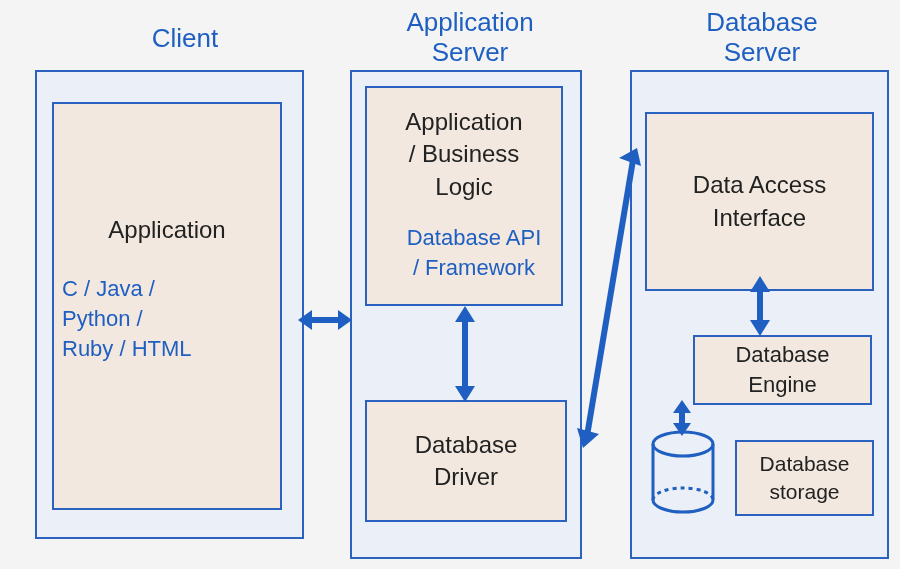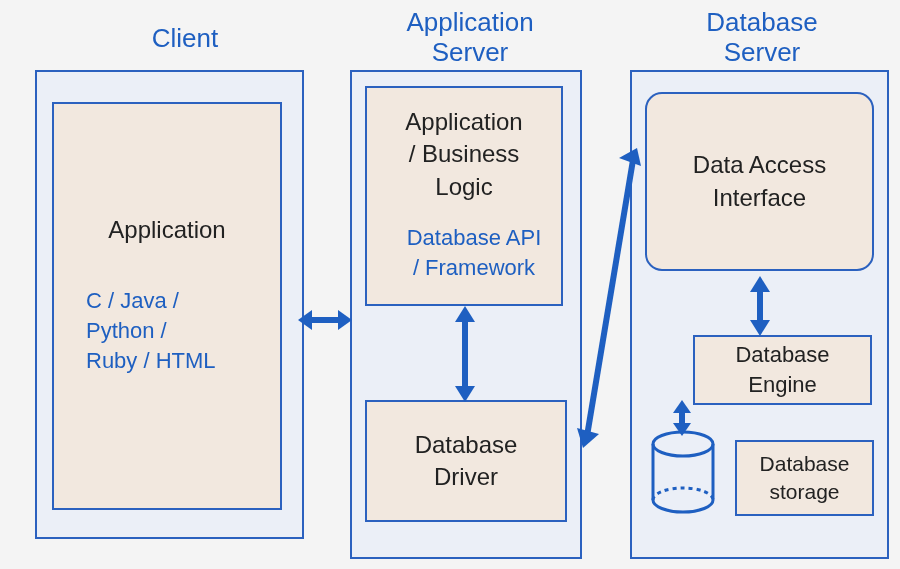--- a/index.html
+++ b/index.html
@@ -8,33 +8,33 @@
   .col-title{position:absolute;color:#1e5fc1;font-size:26px;text-align:center;line-height:1.15;}
   .outer{position:absolute;border:2px solid #2b61bf;background:#ebeff7;}
   .inner{position:absolute;border:2px solid #2b61bf;background:#f2e8df;text-align:center;}
   .lbl-dark{color:#222;font-size:24px;line-height:1.35;}
   .lbl-blue{color:#1e5fc1;font-size:22px;line-height:1.35;padding-left:20px;}
 
   
   #clientTitle{left:110px;top:24px;width:150px;}
   #clientOuter{left:35px;top:70px;width:265px;height:465px;}
   #clientInner{left:52px;top:102px;width:230px;height:408px;padding-top:110px;box-sizing:border-box;}
-  #clientInner .lbl-blue{text-align:left;padding-left:32px;margin-top:40px;}
+  #clientInner .lbl-blue{text-align:left;padding-left:8px;margin-top:28px;}
 
   
   #appTitle{left:380px;top:8px;width:180px;}
   #appOuter{left:350px;top:70px;width:228px;height:485px;}
   #appInner1{left:365px;top:86px;width:198px;height:220px;padding-top:18px;box-sizing:border-box;}
   #appInner1 .lbl-blue{margin-top:20px;}
   #appInner2{left:365px;top:400px;width:198px;height:118px;display:flex;align-items:center;justify-content:center;}
 
   
   #dbTitle{left:672px;top:8px;width:180px;}
   #dbOuter{left:630px;top:70px;width:255px;height:485px;}
-  #dbInner1{left:645px;top:92px;width:225px;height:175px;display:flex;align-items:center;justify-content:center;border-radius:17px;}
+  #dbInner1{left:645px;top:112px;width:225px;height:175px;display:flex;align-items:center;justify-content:center;}
   #dbInner2{left:693px;top:335px;width:175px;height:66px;display:flex;align-items:center;justify-content:center;}
   #dbInner3{left:735px;top:440px;width:135px;height:72px;display:flex;align-items:center;justify-content:center;font-size:21px;}
 
   svg.arrow{position:absolute;overflow:visible;}
   svg.arrow line,svg.arrow path{stroke:#1e5fc1;stroke-width:6;fill:none;}
   svg.arrow polygon{fill:#1e5fc1;}
 
   svg.cyl{position:absolute;}
   svg.cyl ellipse,svg.cyl path{stroke:#1e5fc1;stroke-width:3;fill:none;}
 </style>

